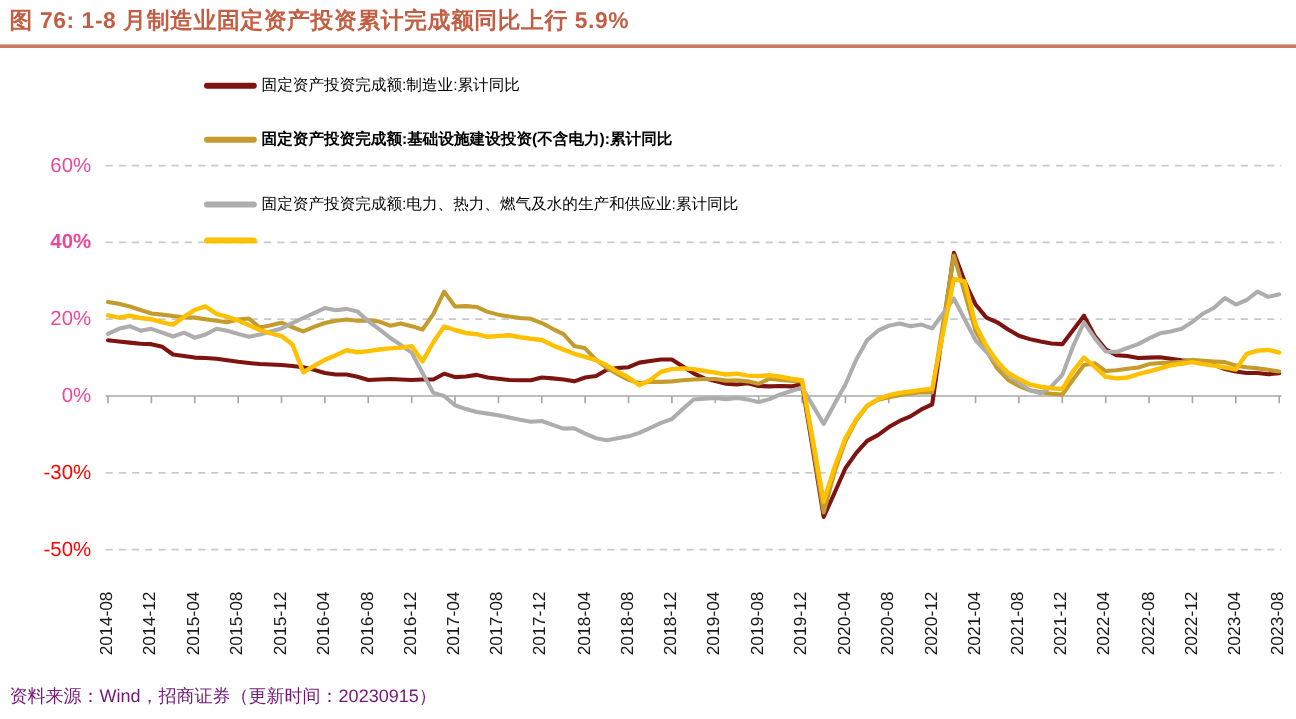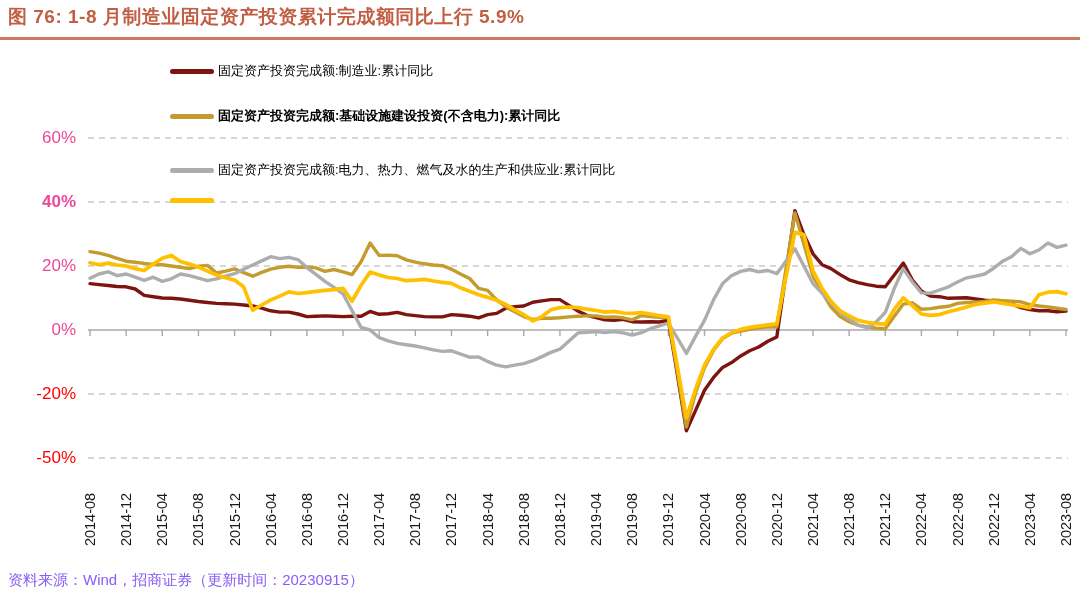--- a/index.html
+++ b/index.html
@@ -10,21 +10,21 @@
          color:#C25E44;letter-spacing:.5px;white-space:nowrap;}
   .title-rule{position:absolute;left:0;top:37px;width:1080px;height:3px;background:#C97B60;}
   .legend{position:absolute;left:170px;top:0;}
   .legend-row{position:absolute;display:flex;align-items:center;white-space:nowrap;}
   .legend-swatch{width:44px;height:5px;border-radius:3px;margin-right:4px;flex:0 0 auto;}
   .legend-label{font-size:13px;color:#000000;}
   .y-label{position:absolute;width:70px;text-align:right;font-size:17px;color:#ec4899;}
   .y-label.neg{color:#FF0000;}
   .x-label{position:absolute;width:74px;height:15px;line-height:15px;text-align:center;
            font-size:14.5px;color:#1a1a1a;transform:rotate(-90deg);}
-  .footer{position:absolute;left:8px;top:571px;font-size:15px;color:#8b5cf6;white-space:nowrap;}
+  .footer{position:absolute;left:8px;top:571px;font-size:15px;color:#701a75;white-space:nowrap;}
 </style>
 </head>
 <body>
 
 <div id="page">
   <svg id="plot" width="1080" height="599">
       <line x1="88" y1="138" x2="1068" y2="138" stroke="#CACACA" stroke-width="1.4" stroke-dasharray="6 5"></line>
       <line x1="88" y1="202" x2="1068" y2="202" stroke="#CACACA" stroke-width="1.4" stroke-dasharray="6 5"></line>
       <line x1="88" y1="266" x2="1068" y2="266" stroke="#CACACA" stroke-width="1.4" stroke-dasharray="6 5"></line>
       <line x1="88" y1="330" x2="1068" y2="330" stroke="#A8A8A8" stroke-width="1.4"></line>
@@ -80,21 +80,21 @@
       </div>
       <div class="legend-row" style="top: 198px;">
         <span class="legend-swatch" style="background: rgb(255, 192, 0);"></span>
       </div>
     </div>
   <div id="ylabels">
       <div class="y-label" style="left: 6px; top: 128px;">60%</div>
       <div class="y-label" style="left: 6px; top: 192px; font-weight: bold;">40%</div>
       <div class="y-label" style="left: 6px; top: 256px;">20%</div>
       <div class="y-label" style="left: 6px; top: 320px;">0%</div>
-      <div class="y-label neg" style="left: 6px; top: 384px;">-20%</div>
+      <div class="y-label neg" style="left: 6px; top: 384px;">-30%</div>
       <div class="y-label neg" style="left: 6px; top: 448px;">-50%</div>
     </div>
   <div id="xlabels">
       <div class="x-label" style="left: 53px; top: 512px;">2014-08</div>
       <div class="x-label" style="left: 89.1481px; top: 512px;">2014-12</div>
       <div class="x-label" style="left: 125.296px; top: 512px;">2015-04</div>
       <div class="x-label" style="left: 161.444px; top: 512px;">2015-08</div>
       <div class="x-label" style="left: 197.593px; top: 512px;">2015-12</div>
       <div class="x-label" style="left: 233.741px; top: 512px;">2016-04</div>
       <div class="x-label" style="left: 269.889px; top: 512px;">2016-08</div>

